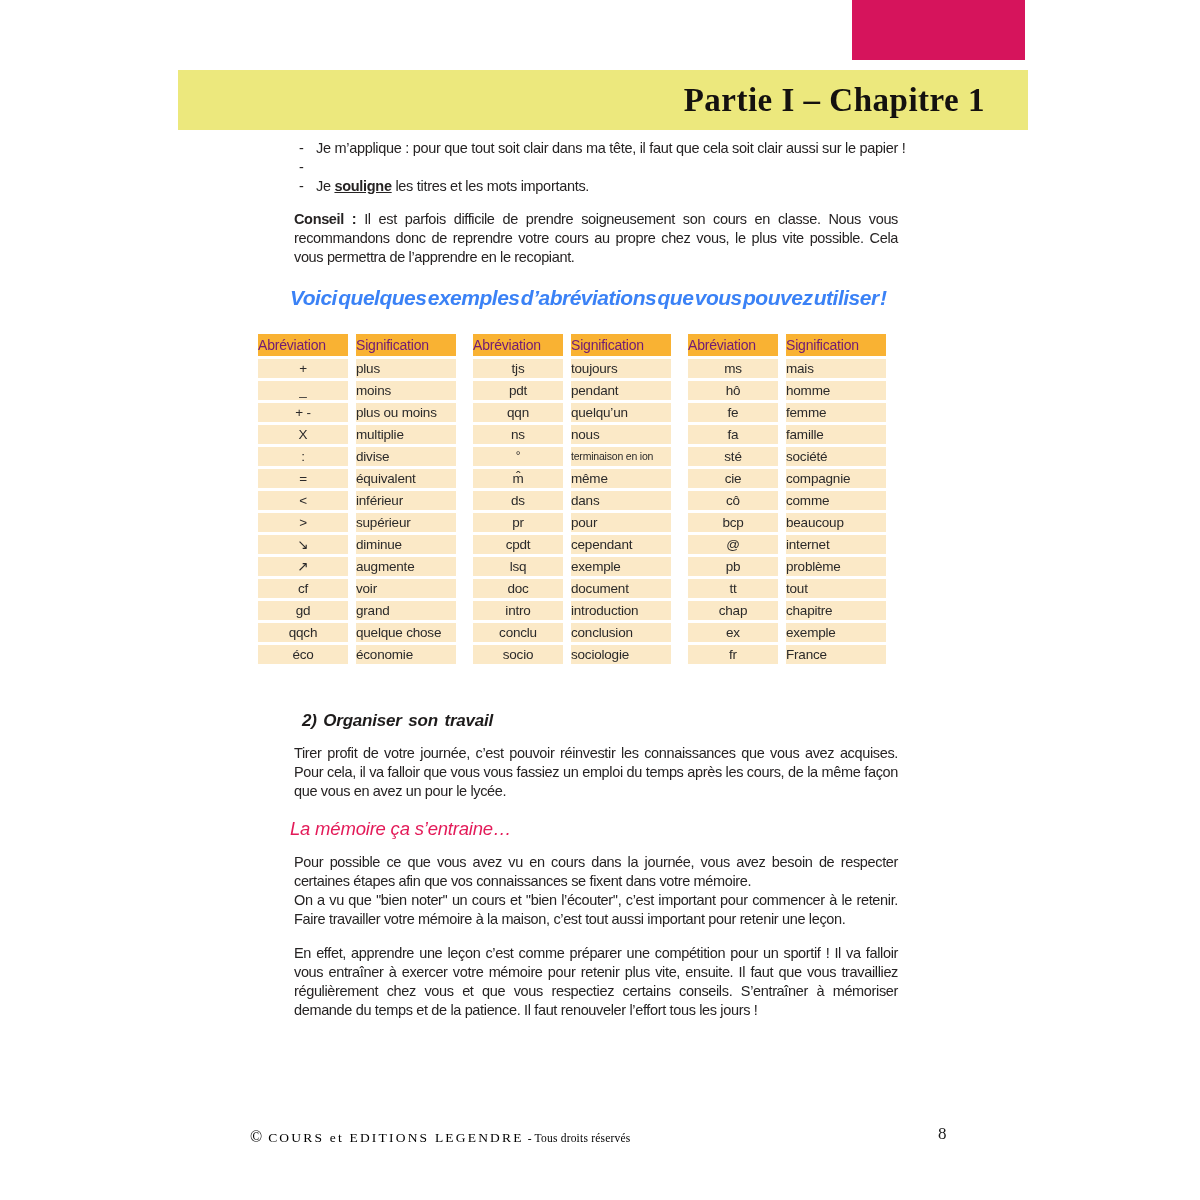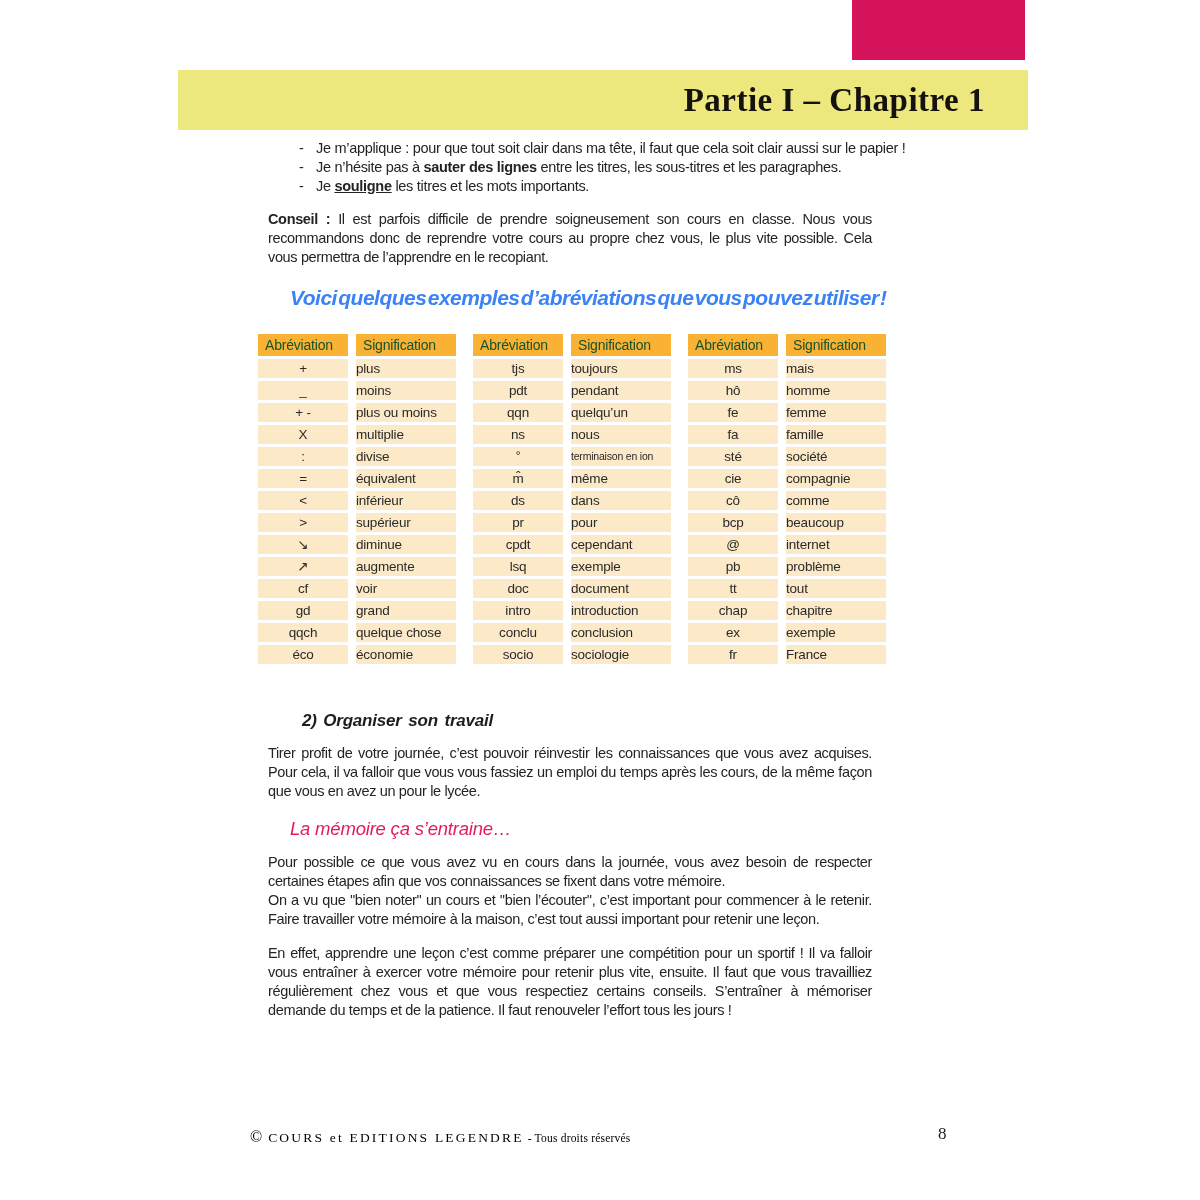--- a/index.html
+++ b/index.html
@@ -27,21 +27,21 @@
     padding-right:43px;letter-spacing:0.5px;
   }
   
   .bullets{position:absolute;left:299px;top:139px;width:640px;}
   .bullet-row{display:flex;white-space:nowrap;line-height:19px;font-size:14.5px;letter-spacing:-0.3px;}
   .dash{width:17px;flex:0 0 17px;}
   .bold{font-weight:bold;}
   .bu{font-weight:bold;text-decoration:underline;}
   
   .para{
-    position:absolute;left:268px;width:604px;
+    position:absolute;left:294px;width:604px;
     font-size:14.5px;line-height:19px;letter-spacing:-0.35px;
     text-align:justify;
   }
   .conseil{top:210px;}
   .para-tirer{top:744px;}
   .para-pour{top:853px;}
   .para-eneffet{top:944px;}
   
   .voici{
     position:absolute;left:290px;top:286px;
@@ -58,22 +58,22 @@
     font-style:italic;font-weight:normal;font-size:18.5px;color:#E31B59;
     letter-spacing:-0.2px;
   }
   
   .abbrev-table{position:absolute;top:334px;width:198px;}
   .t0{left:258px;} .t1{left:473px;} .t2{left:688px;}
   .thead,.tbody{display:grid;grid-template-columns:90px 100px;column-gap:8px;}
   .thead{margin-bottom:3px;}
   .tbody{row-gap:3px;}
   .hcell{
-    height:22px;line-height:22px;background:#F9B233;color:#14532d;
-    font-size:14px;letter-spacing:-0.2px;padding-left:7px;
+    height:22px;line-height:22px;background:#F9B233;color:#701a75;
+    font-size:14px;letter-spacing:-0.2px;
     box-sizing:border-box;
   }
   .cell{
     height:19px;line-height:19px;background:#FBE9C7;color:#2b2a2a;
     font-size:13.5px;letter-spacing:-0.2px;box-sizing:border-box;
     overflow:visible;white-space:nowrap;
   }
   .cell.abbr{text-align:center;}
   .cell.sig{}
   .cell.small{font-size:10.5px;}
@@ -104,21 +104,20 @@
     <div class="banner-title">Partie I – Chapitre 1</div>
   </div>
 
   <div class="bullets">
     <div class="bullet-row">
       <span class="dash">-</span>
       <span>Je m’applique : pour que tout soit clair dans ma tête, il faut que cela soit clair aussi sur le papier !</span>
     </div>
     <div class="bullet-row">
       <span class="dash">-</span>
-      <span><span>Je n’hésite pas à </span><span class="bold">sauter des lignes</span><span> entre les titres, les sous-titres et les paragraphes.</span></span>
     </div>
     <div class="bullet-row">
       <span class="dash">-</span>
       <span><span>Je </span><span class="bu">souligne</span><span> les titres et les mots importants.</span></span>
     </div>
   </div>
 
   <div class="para conseil">
     <span class="bold">Conseil :</span><span> Il est parfois difficile de prendre soigneusement son cours en classe. Nous vous recommandons donc de reprendre votre cours au propre chez vous, le plus vite possible. Cela vous permettra de l’apprendre en le recopiant.</span>
   </div>

